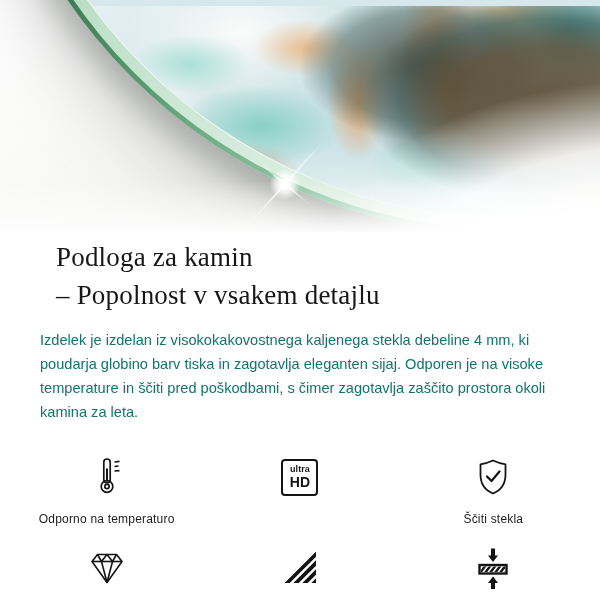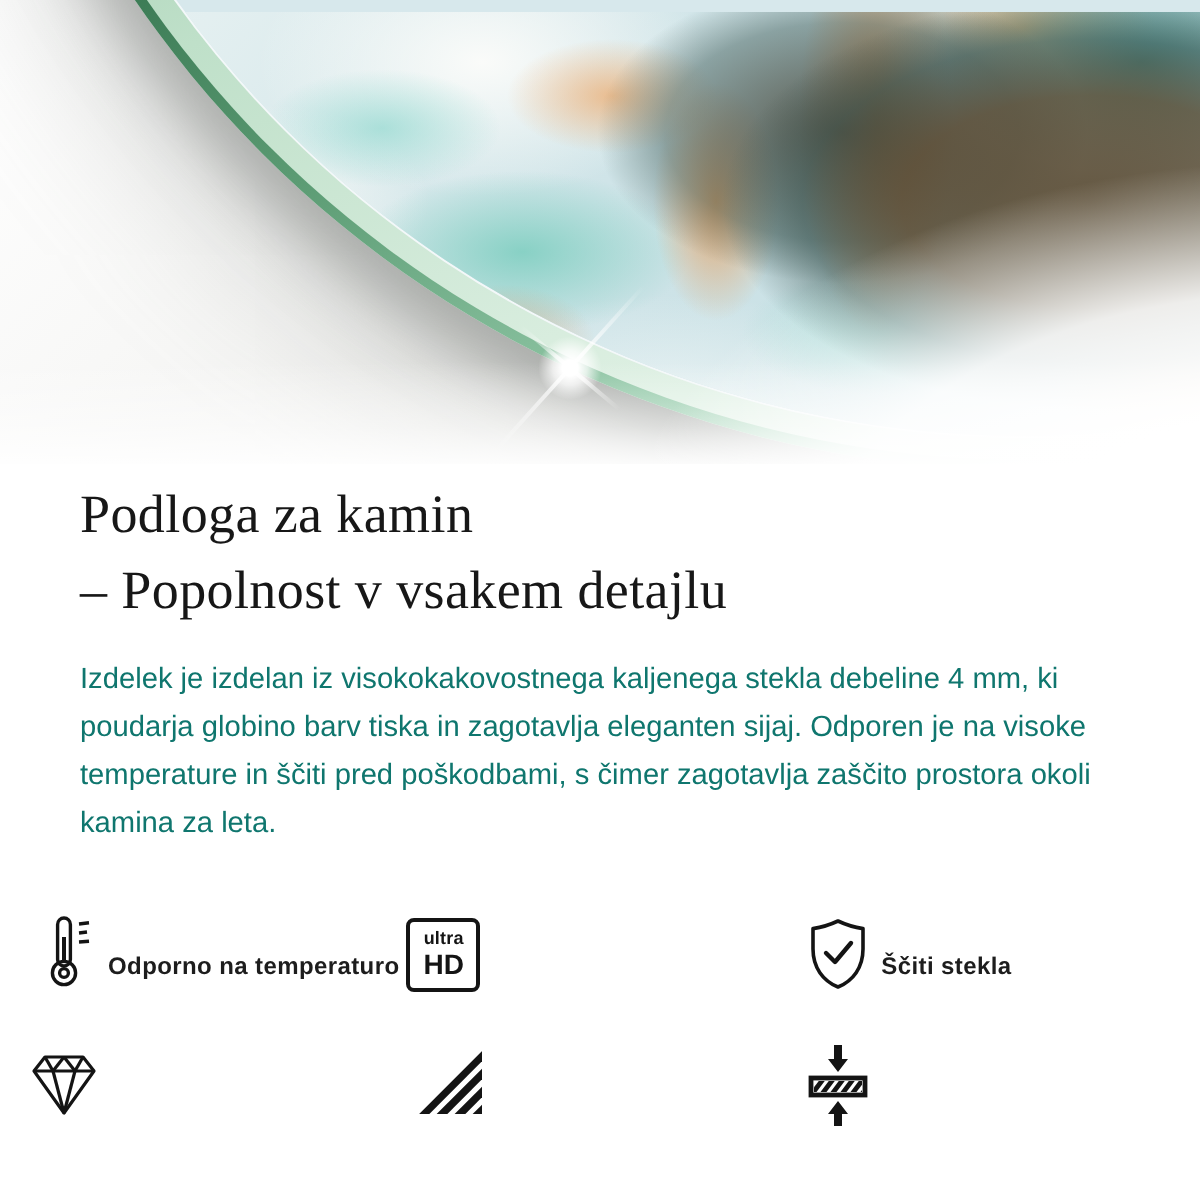--- a/index.html
+++ b/index.html
@@ -64,34 +64,34 @@
       radial-gradient(ellipse 480px 300px at 108% 128%, #ffffff 30%, rgba(255,255,255,.88) 50%, rgba(255,255,255,0) 72%),
       linear-gradient(to bottom, rgba(255,255,255,0) 78%, rgba(255,255,255,.5) 92%, rgba(255,255,255,.9) 100%);
   }
 
   
   .title{
     margin:6px 0 0 40px;
     font-family:"Liberation Serif", serif;font-weight:400;
     font-size:27px;line-height:38px;color:#171717;letter-spacing:.2px;
   }
-  .title span{display:block;}
+  .title span{display:block;margin-left:16px;}
   .desc{
     margin:14px 40px 0 40px;max-width:528px;
     font-size:14.6px;line-height:24px;color:#0f766e;
   }
 
   
   .features{
     display:grid;grid-template-columns:repeat(3,1fr);row-gap:18px;
     margin:30px 10px 0 10px;
   }
-  .feature{display:flex;align-items:center;text-align:right;}
+  .feature{display:flex;flex-direction:column;align-items:center;text-align:right;}
   .icon-box{height:46px;display:flex;align-items:center;justify-content:center;}
-  .feature .label{margin-top:12px;font-size:12px;color:#1d1d1d;letter-spacing:.2px;font-weight:bold;}
+  .feature .label{margin-top:12px;font-size:12px;color:#1d1d1d;letter-spacing:.2px;}
   .uhd{
     width:33px;height:33px;border:2.5px solid #141414;border-radius:4px;
     display:flex;flex-direction:column;align-items:center;justify-content:center;line-height:1;
   }
   .uhd .t1{font-size:9px;font-weight:700;letter-spacing:.1px;color:#141414;}
   .uhd .t2{font-size:14px;font-weight:700;color:#141414;margin-top:1px;}
   svg.fi{display:block;}
 </style>
 </head>
 <body>

